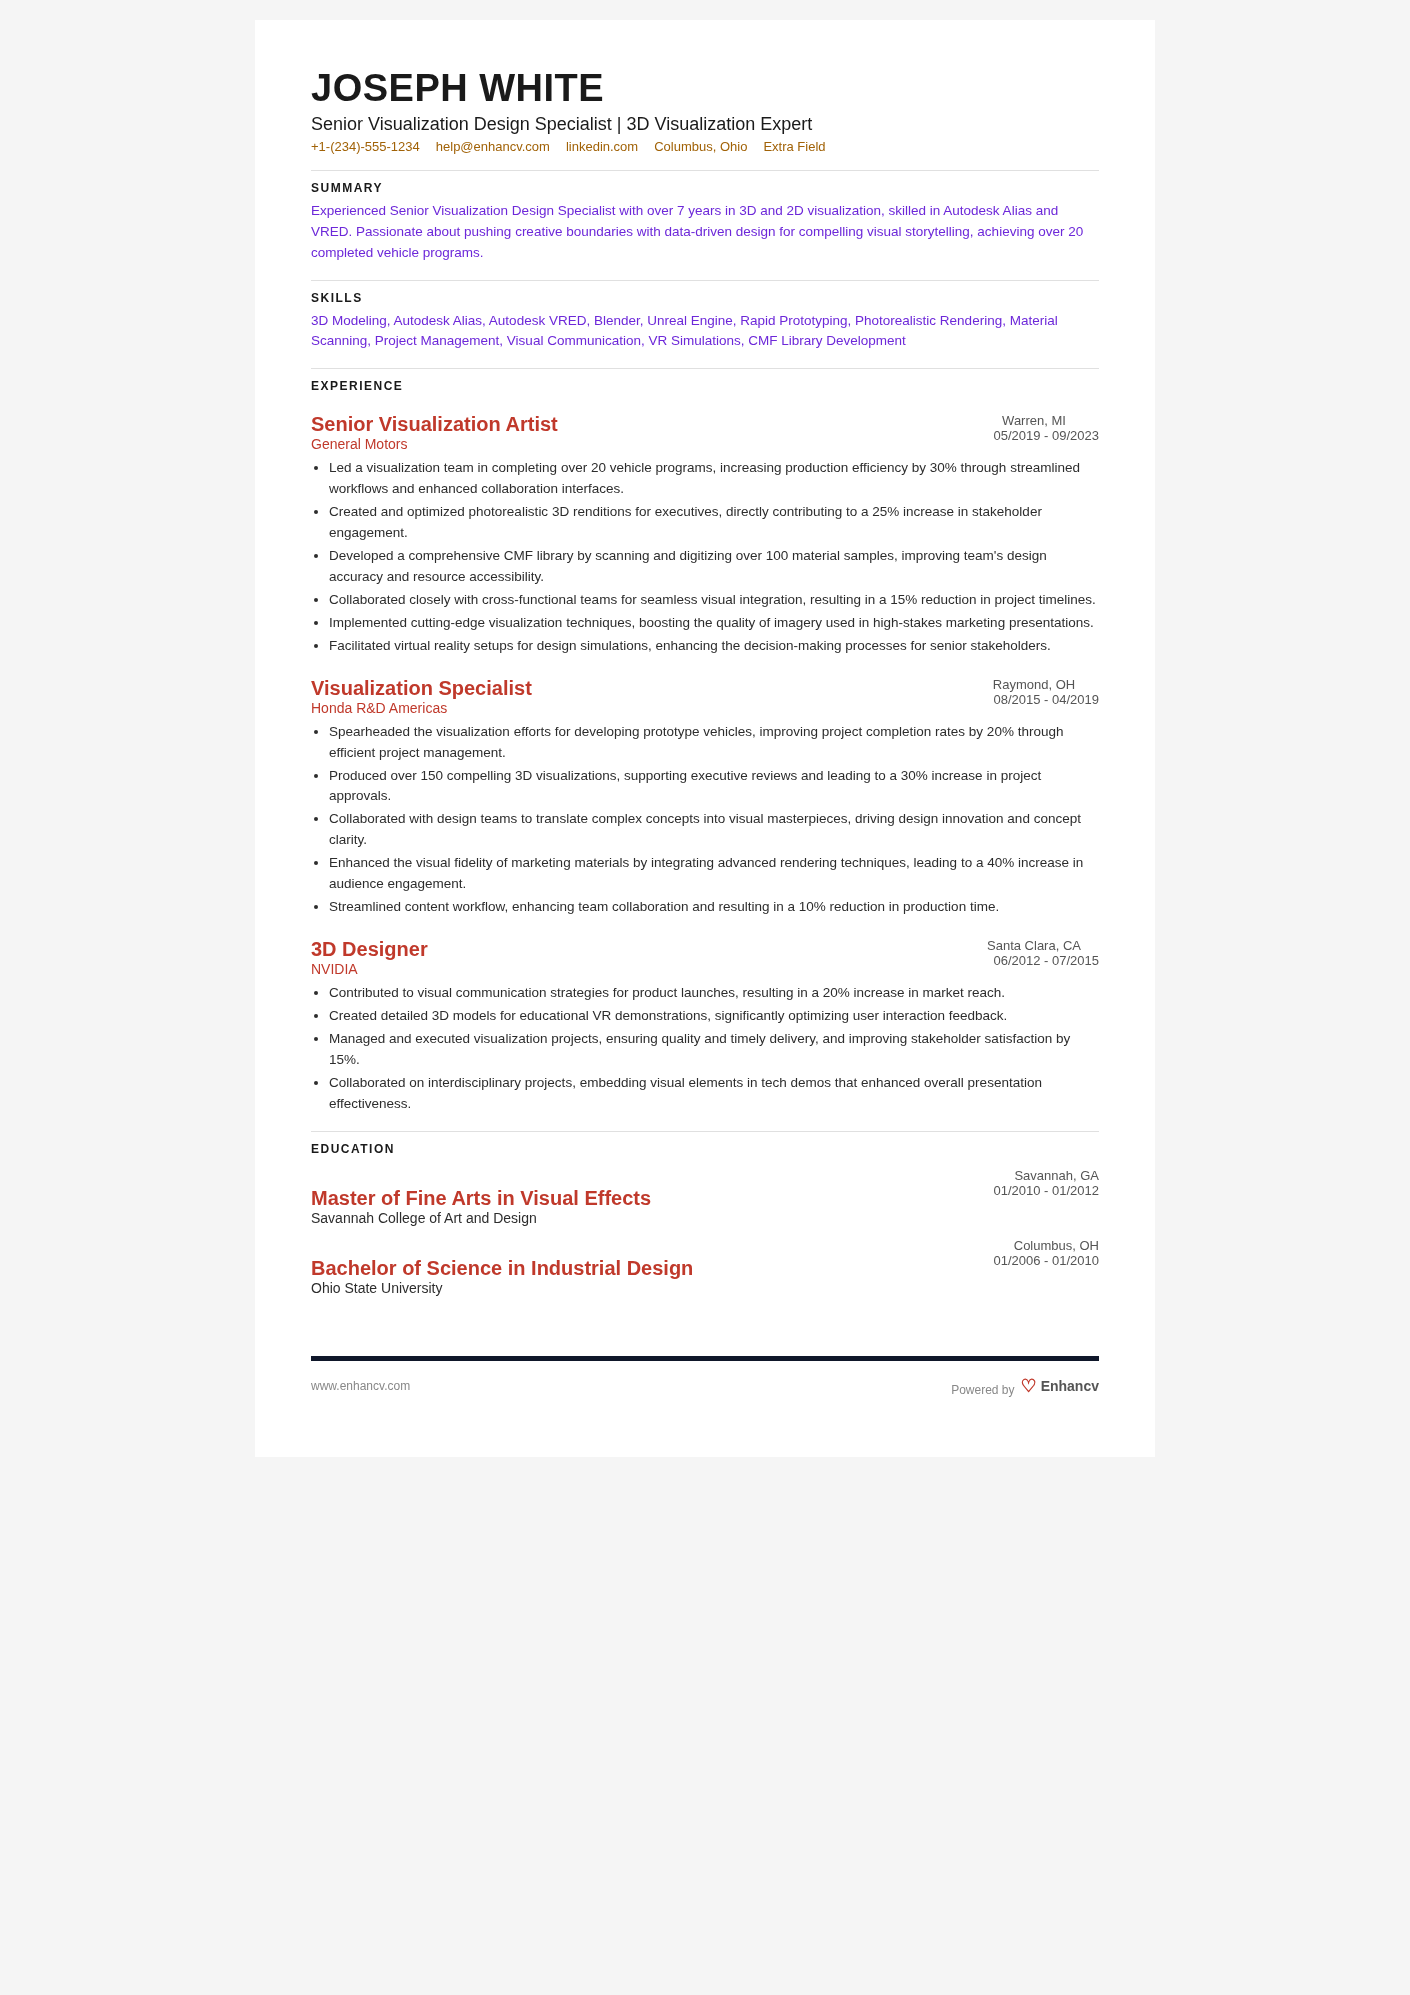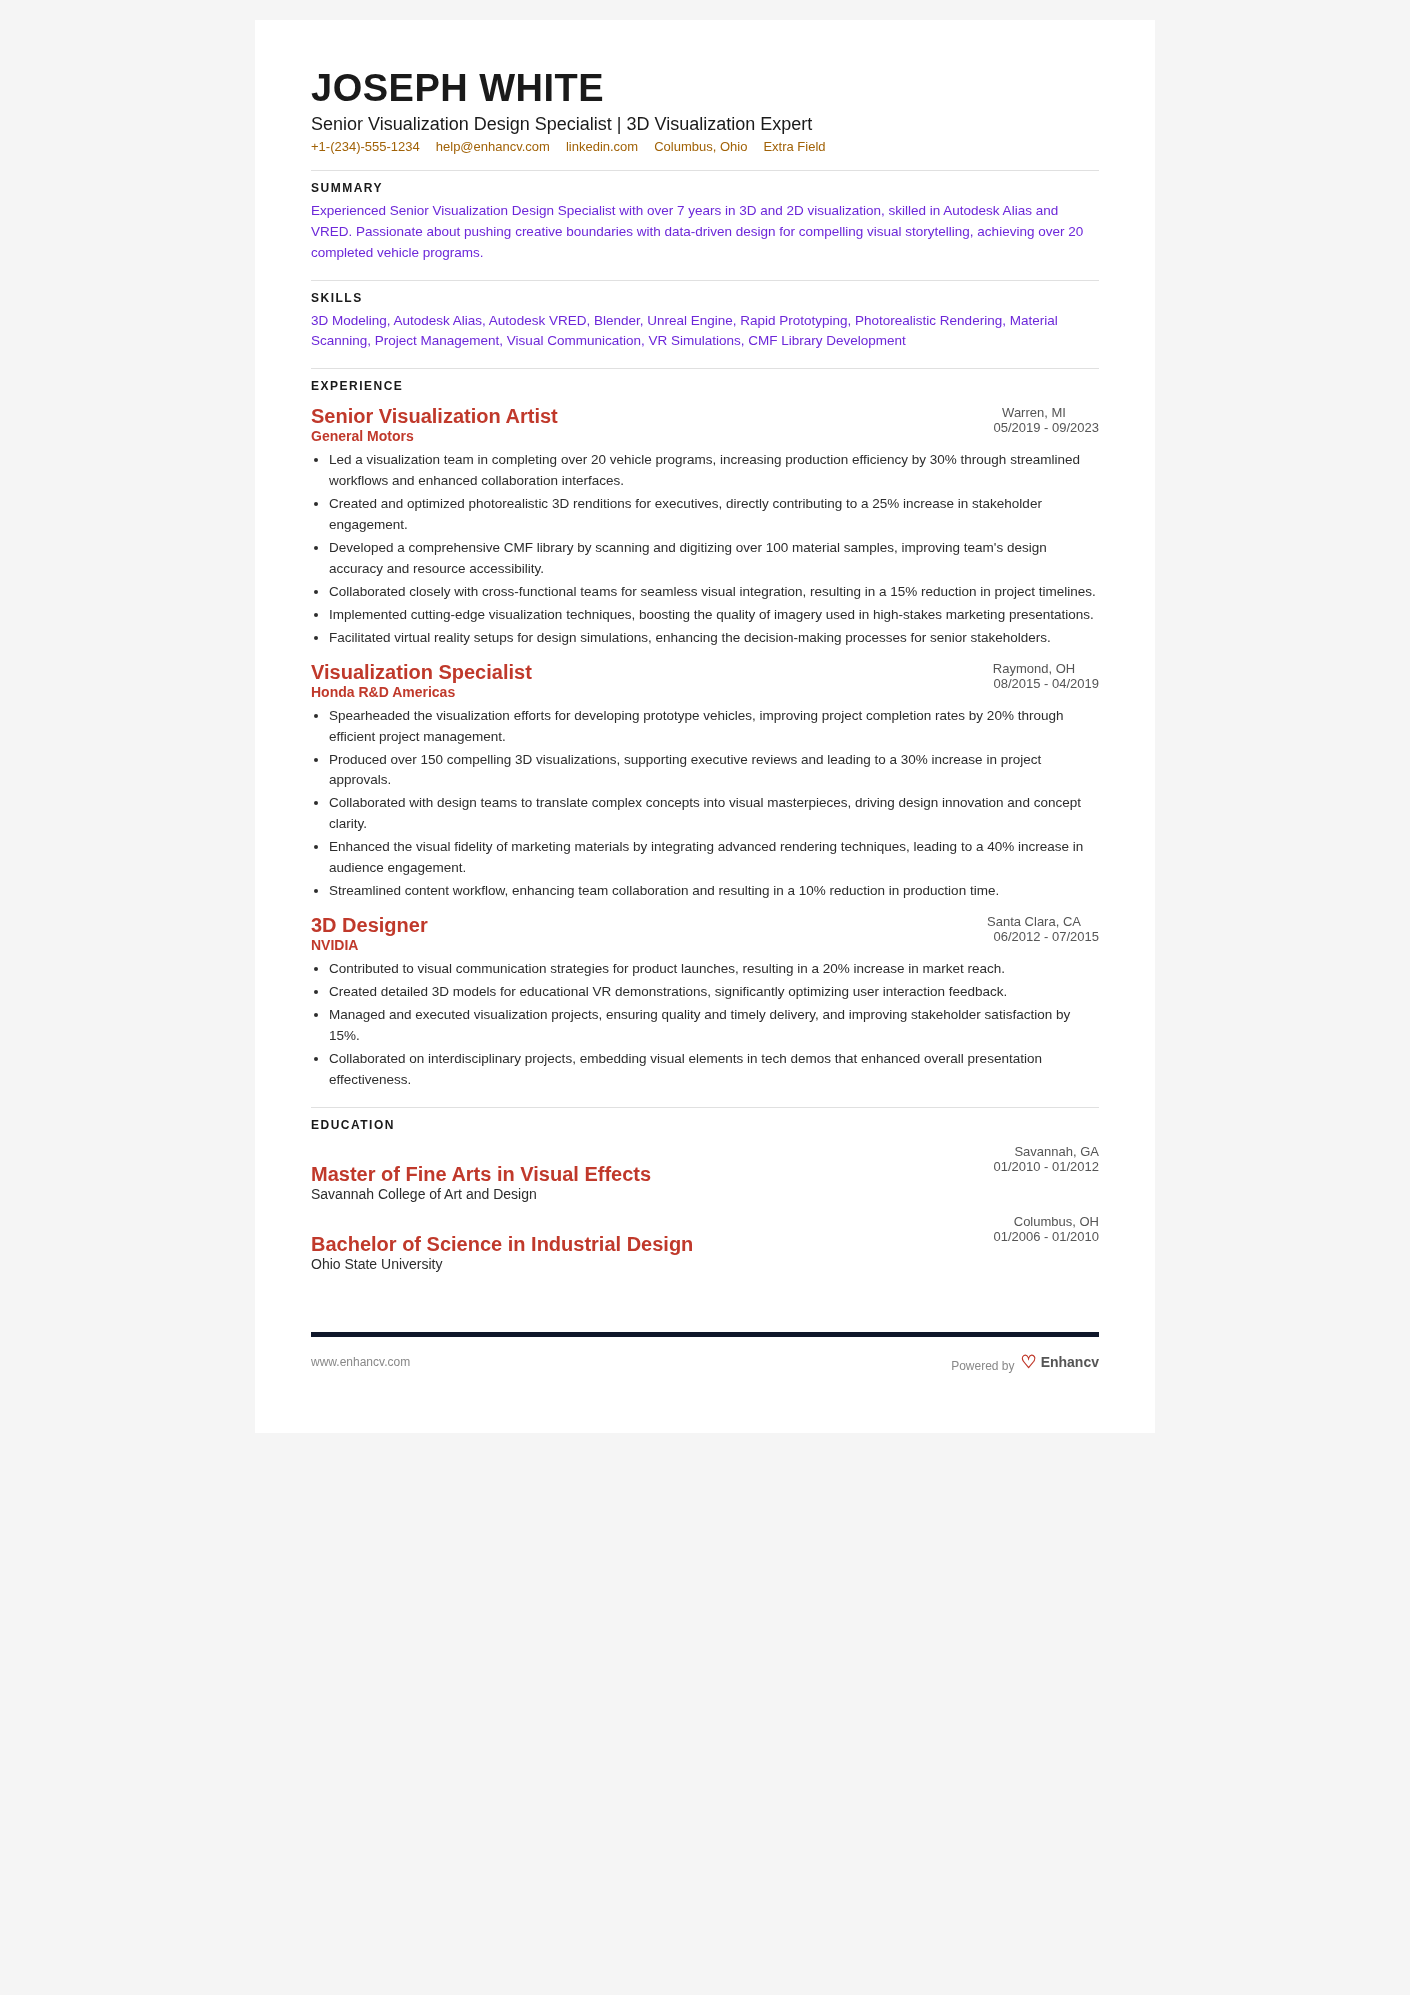--- a/index.html
+++ b/index.html
@@ -62,35 +62,35 @@
     .section {
       margin-bottom: 8px;
     }
     .experience-section {
       margin-bottom: 4px;
     }
     .job-header {
       display: flex;
       justify-content: space-between;
       align-items: flex-start;
-      margin-top: 12px;
+      margin-top: 20px;
     }
     .job-title {
       font-size: 20px;
       font-weight: 700;
       color: #c0392b;
     }
     .job-location {
       font-size: 13px;
       color: #555;
       text-align: center;
     }
     .job-company {
       font-size: 14px;
-      font-weight: 700;
+      font-weight: 400;
       color: #c0392b;
     }
     .job-dates {
       font-size: 13px;
       color: #555;
       text-align: right;
     }
     .job-left {
       flex: 1;
     }

